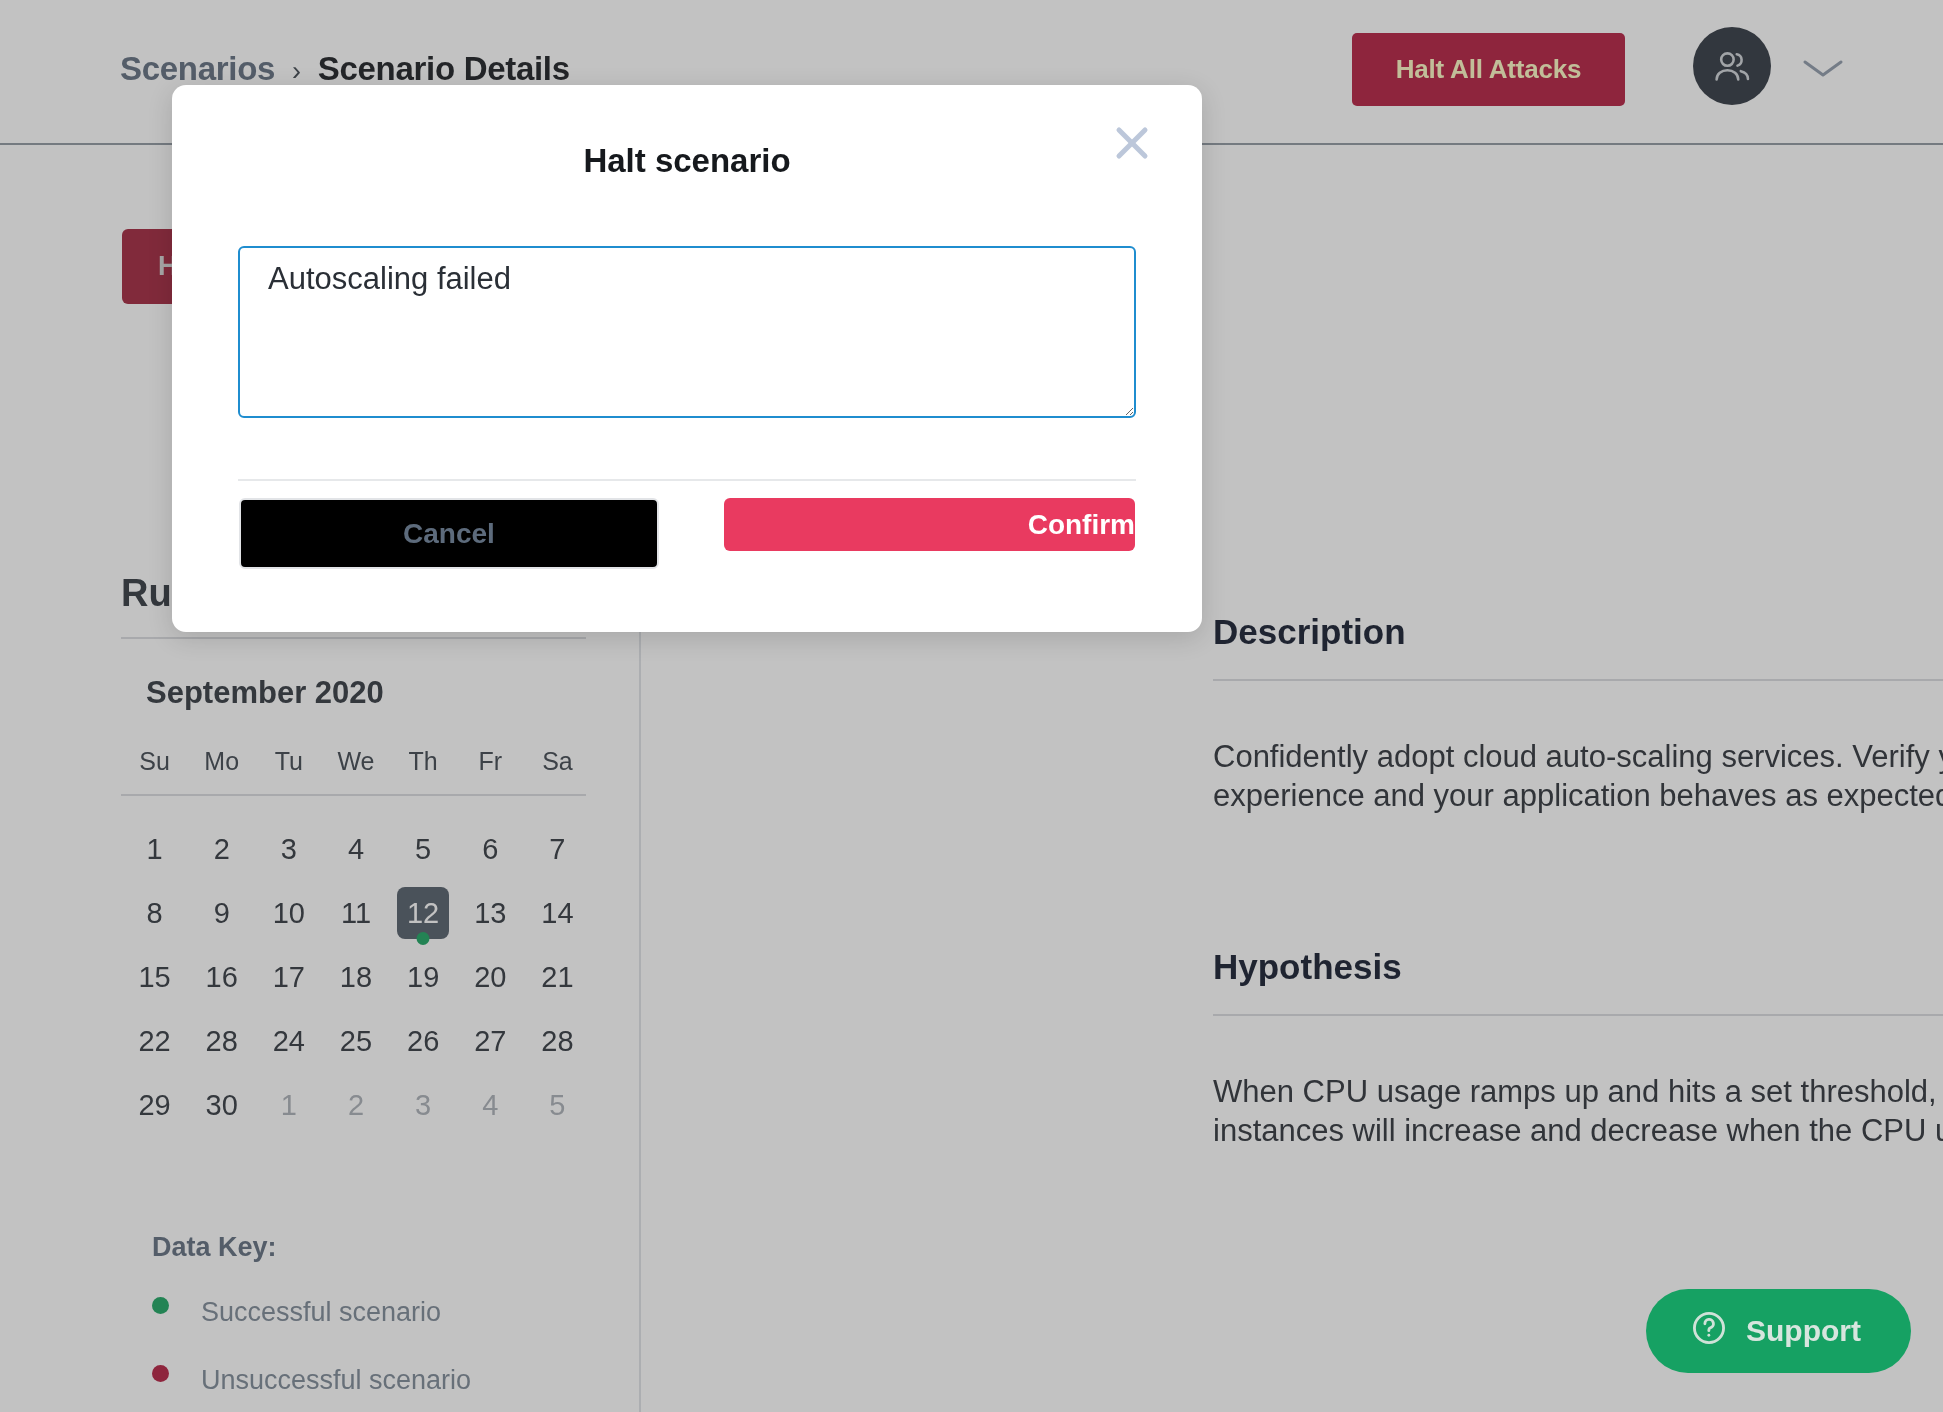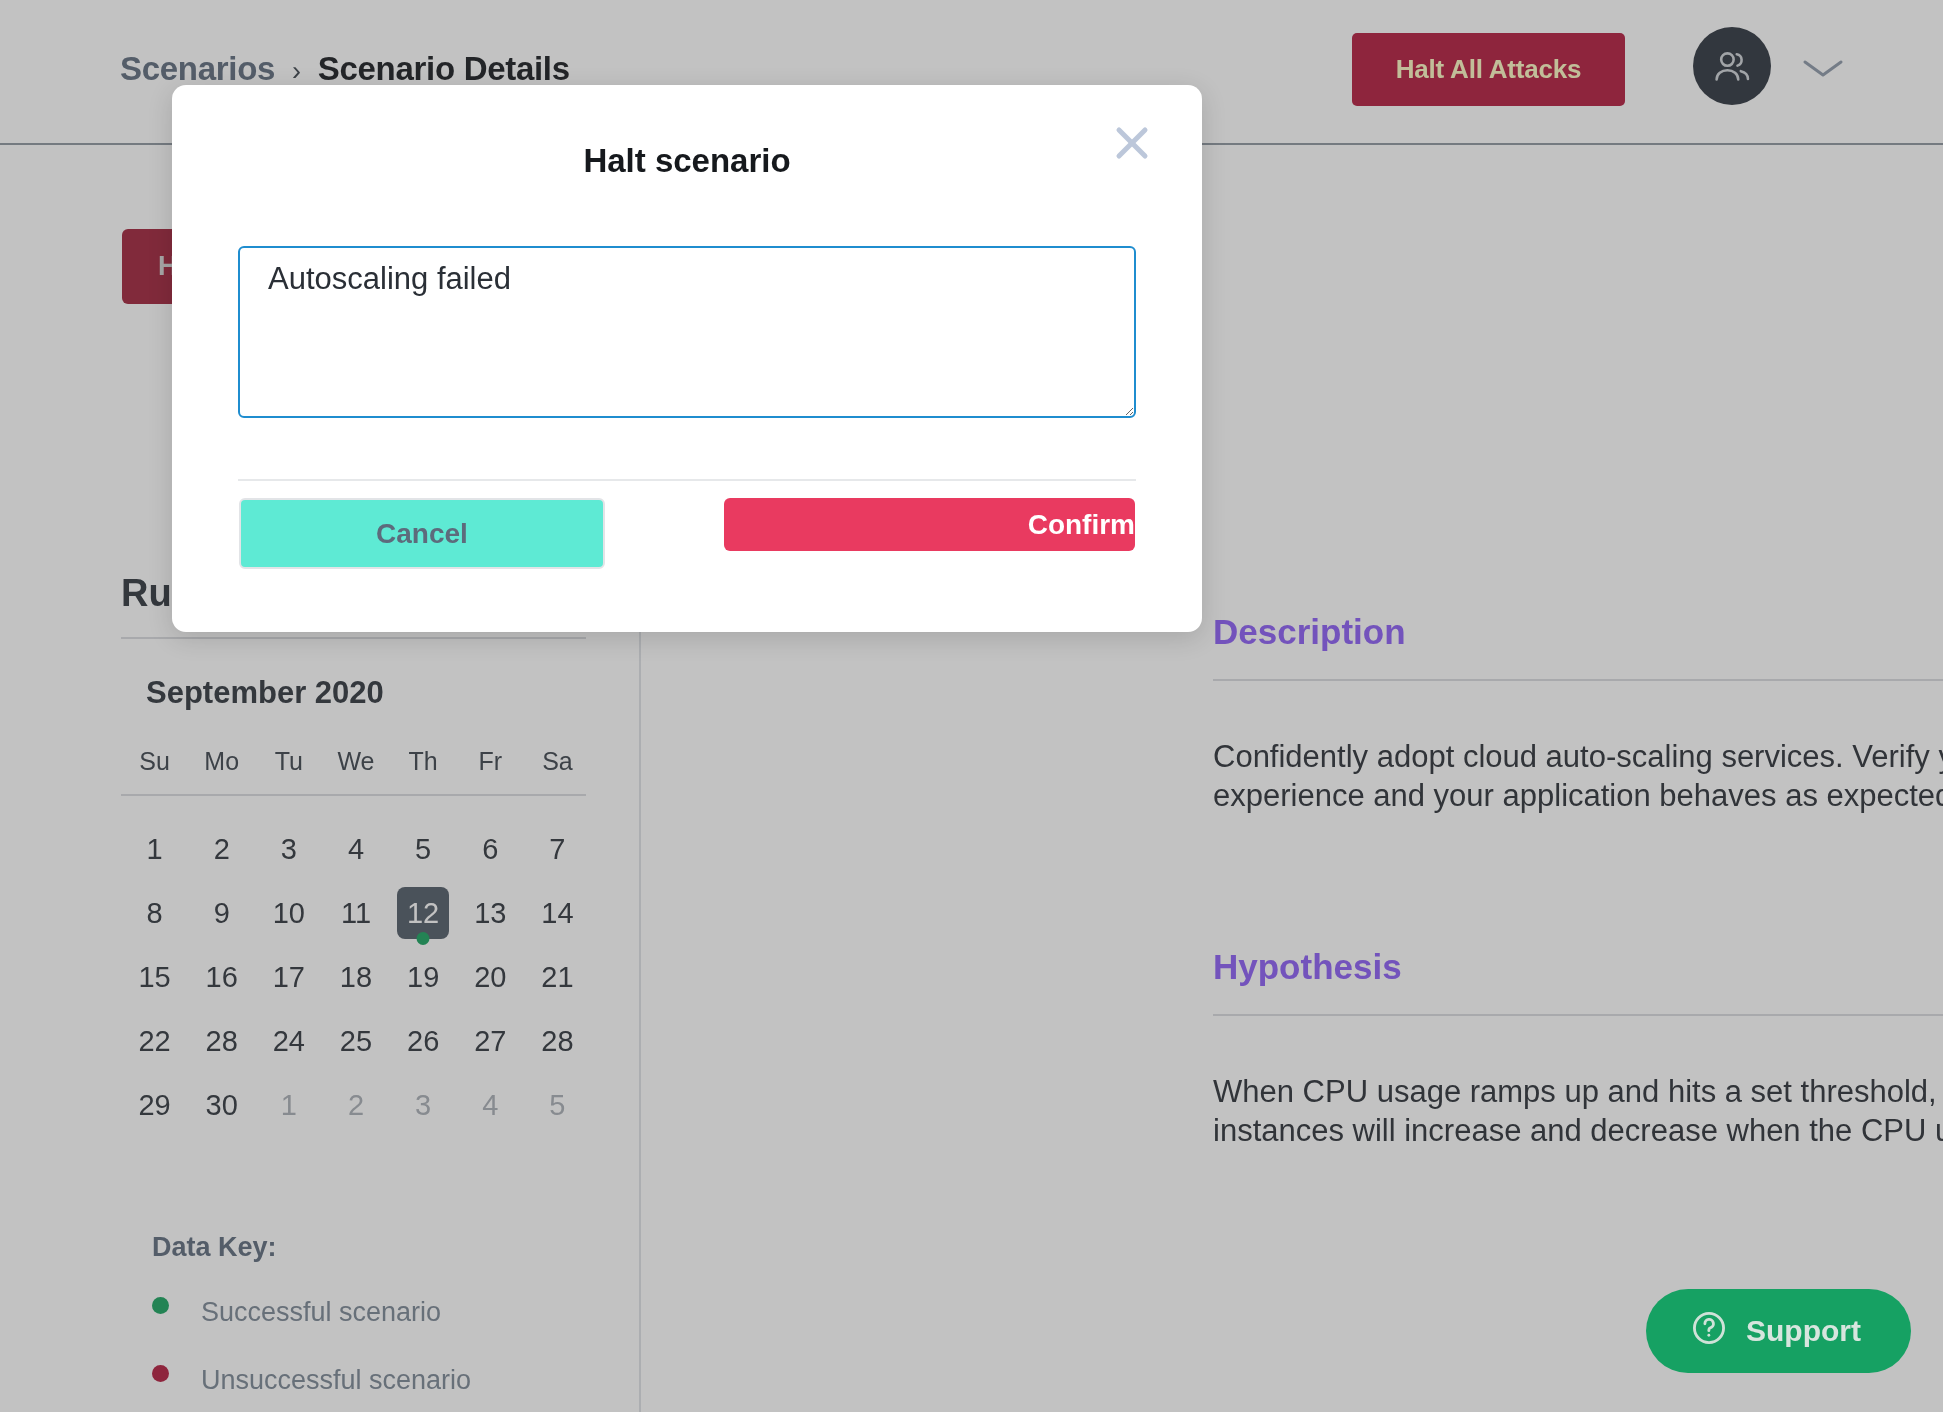--- a/index.html
+++ b/index.html
@@ -135,21 +135,21 @@
   }
   .datakey-list { position: absolute; left: 152px; top: 1150px; width: 420px; }
   .dk-row {
     display: flex; align-items: flex-start; height: 68px;
     font-size: 27px; color: #7a8694;
   }
   .dk-dot { width: 17px; height: 17px; border-radius: 50%; margin-right: 32px; flex: none; }
 
   
   .sec-title {
-    position: absolute; font-size: 35px; font-weight: bold; color: #8b5cf6;
+    position: absolute; font-size: 35px; font-weight: bold; color: #0f172a;
   }
   .sec-rule { position: absolute; height: 2px; background: #d9dbdf; }
   .sec-body {
     position: absolute; font-size: 31px; line-height: 1.26; color: #2a2f36;
   }
 
   
   #overlay {
     position: absolute; inset: 0;
     background: rgba(66,66,66,0.32);
@@ -181,22 +181,22 @@
     font-family: "Liberation Sans", sans-serif;
     font-size: 31px; color: #2a2f36;
     resize: both; outline: none; background: #fff;
   }
   .modal-rule {
     position: absolute; left: 66px; top: 394px; width: 898px; height: 2px;
     background: #e6e8ea;
   }
   .btn-cancel {
     position: absolute; left: 67px; top: 413px;
-    width: 366px; height: 71px;
-    background: #5eead4; border: 2px solid #e2e4e7; border-radius: 6px;
+    width: 420px; height: 71px;
+    background: #000000; border: 2px solid #e2e4e7; border-radius: 6px;
     color: #5d6b7c; font-size: 28px; font-weight: bold;
     font-family: "Liberation Sans", sans-serif; cursor: pointer;
   }
   .btn-confirm {
     position: absolute; left: 552px; top: 413px;
     width: 411px; height: 53px;
     background: #e93a60; border: none; border-radius: 6px;
     color: #ffffff; font-size: 28px; font-weight: bold;
     font-family: "Liberation Sans", sans-serif; cursor: pointer; text-align: right;
   }

